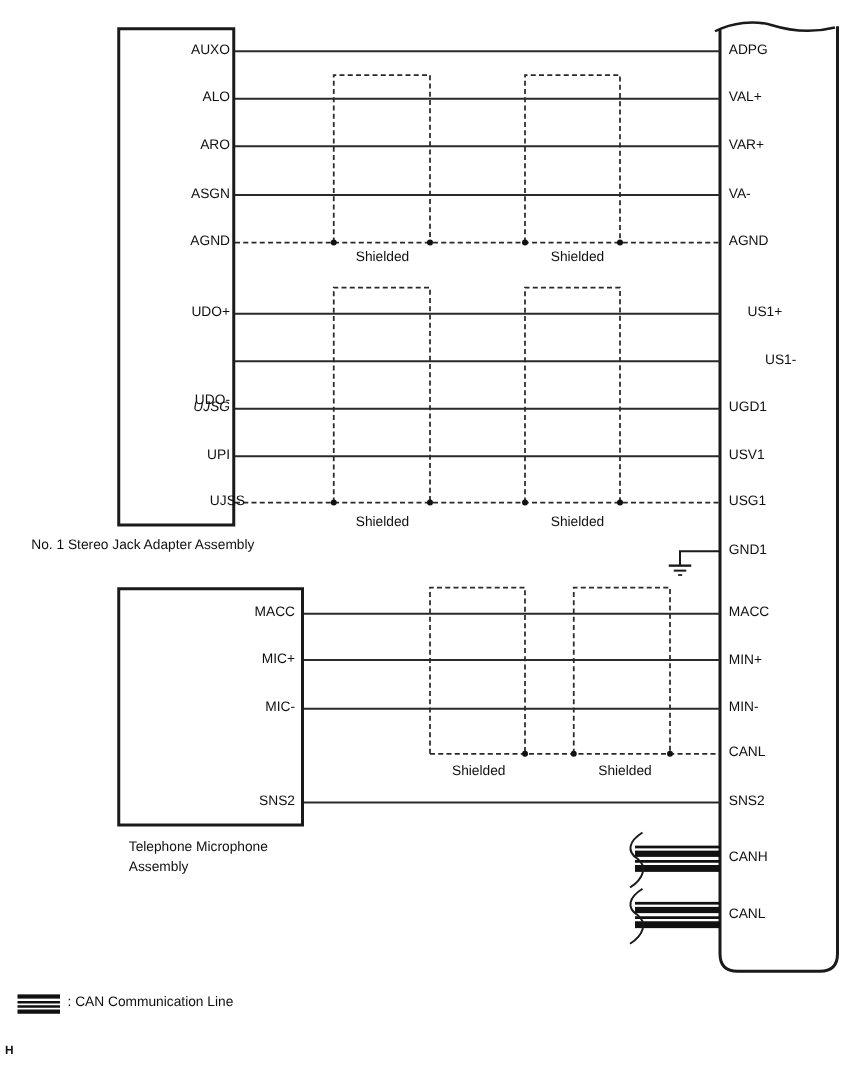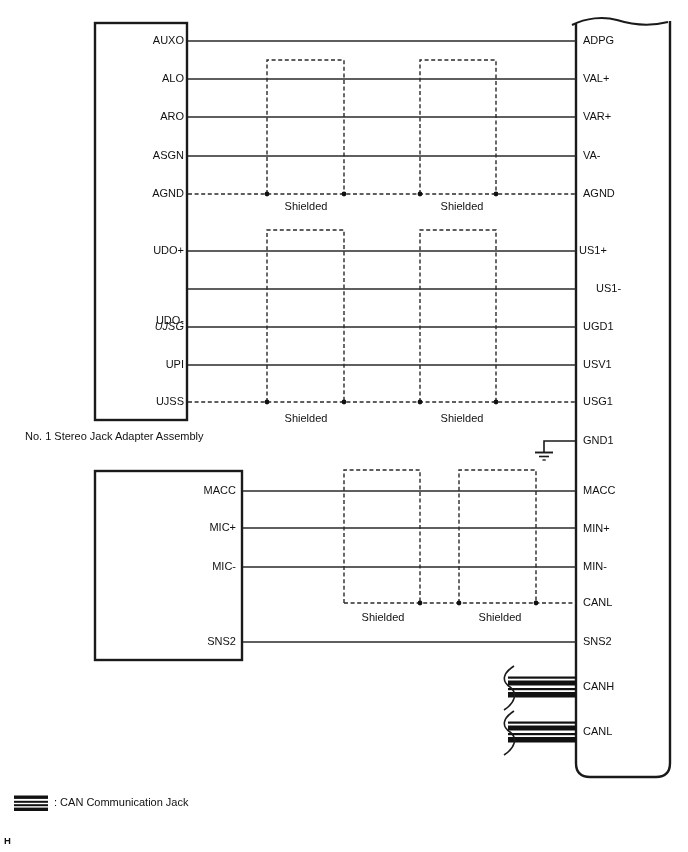--- a/index.html
+++ b/index.html
@@ -117,34 +117,34 @@
 
   <span class="txt pin-l" style="right:504px;top:34px;">AUXO</span>
   <span class="txt pin-l" style="right:504px;top:72px;">ALO</span>
   <span class="txt pin-l" style="right:504px;top:110px;">ARO</span>
   <span class="txt pin-l" style="right:504px;top:149px;">ASGN</span>
   <span class="txt pin-l" style="right:504px;top:187px;">AGND</span>
   <span class="txt pin-l" style="right:504px;top:244px;">UDO+</span>
   <span class="txt pin-l" style="right:504px;top:282px;margin-top:32px;">UDO-</span>
   <span class="txt pin-l" style="right:504px;top:320px;font-style:italic;">UJSG</span>
   <span class="txt pin-l" style="right:504px;top:358px;">UPI</span>
-  <span class="txt pin-l" style="right:504px;top:395px;margin-left:20px;">UJSS</span>
+  <span class="txt pin-l" style="right:492px;top:395px;margin-left:20px;">UJSS</span>
 
   <span class="txt pin-l" style="right:452px;top:484px;">MACC</span>
   <span class="txt pin-l" style="right:452px;top:521px;">MIC+</span>
   <span class="txt pin-l" style="right:452px;top:560px;">MIC-</span>
   <span class="txt pin-l" style="right:452px;top:635px;">SNS2</span>
 
   <span class="txt" style="left:583px;top:34px;">ADPG</span>
   <span class="txt" style="left:583px;top:72px;">VAL+</span>
   <span class="txt" style="left:583px;top:110px;">VAR+</span>
   <span class="txt" style="left:583px;top:149px;">VA-</span>
   <span class="txt" style="left:583px;top:187px;">AGND</span>
-  <span class="txt" style="left:579px;top:244px;text-align:right;">US1+</span>
-  <span class="txt" style="left:596px;top:282px;">US1-</span>
+  <span class="txt" style="left:598px;top:244px;text-align:right;">US1+</span>
+  <span class="txt" style="left:612px;top:282px;">US1-</span>
   <span class="txt" style="left:583px;top:320px;">UGD1</span>
   <span class="txt" style="left:583px;top:358px;">USV1</span>
   <span class="txt" style="left:583px;top:395px;">USG1</span>
   <span class="txt" style="left:583px;top:434px;">GND1</span>
   <span class="txt" style="left:583px;top:484px;">MACC</span>
   <span class="txt" style="left:583px;top:522px;">MIN+</span>
   <span class="txt" style="left:583px;top:560px;">MIN-</span>
   <span class="txt" style="left:583px;top:596px;">CANL</span>
   <span class="txt" style="left:583px;top:635px;">SNS2</span>
   <span class="txt" style="left:583px;top:680px;">CANH</span>
@@ -152,19 +152,23 @@
 
   <span class="txt shielded" style="left:306px;top:200px;">Shielded</span>
   <span class="txt shielded" style="left:462px;top:200px;">Shielded</span>
   <span class="txt shielded" style="left:306px;top:412px;">Shielded</span>
   <span class="txt shielded" style="left:462px;top:412px;">Shielded</span>
   <span class="txt shielded" style="left:383px;top:611px;">Shielded</span>
   <span class="txt shielded" style="left:500px;top:611px;">Shielded</span>
 
   <span class="txt" style="left:25px;top:430px;">No. 1 Stereo Jack Adapter Assembly</span>
 
+  <div class="txt caption2" style="left:103px;top:670px;">
+    <div>Telephone Microphone</div>
+    <div>Assembly</div>
+  </div>
 
 
-  <span class="txt legend-text" style="left:54px;top:796px;">: CAN Communication Jack</span>
+  <span class="txt legend-text" style="left:54px;top:796px;">: CAN Communication Line</span>
 
   <span class="txt pgmark" style="left:4px;top:834px;">H</span>
 
 </div>
 
 </body></html>

